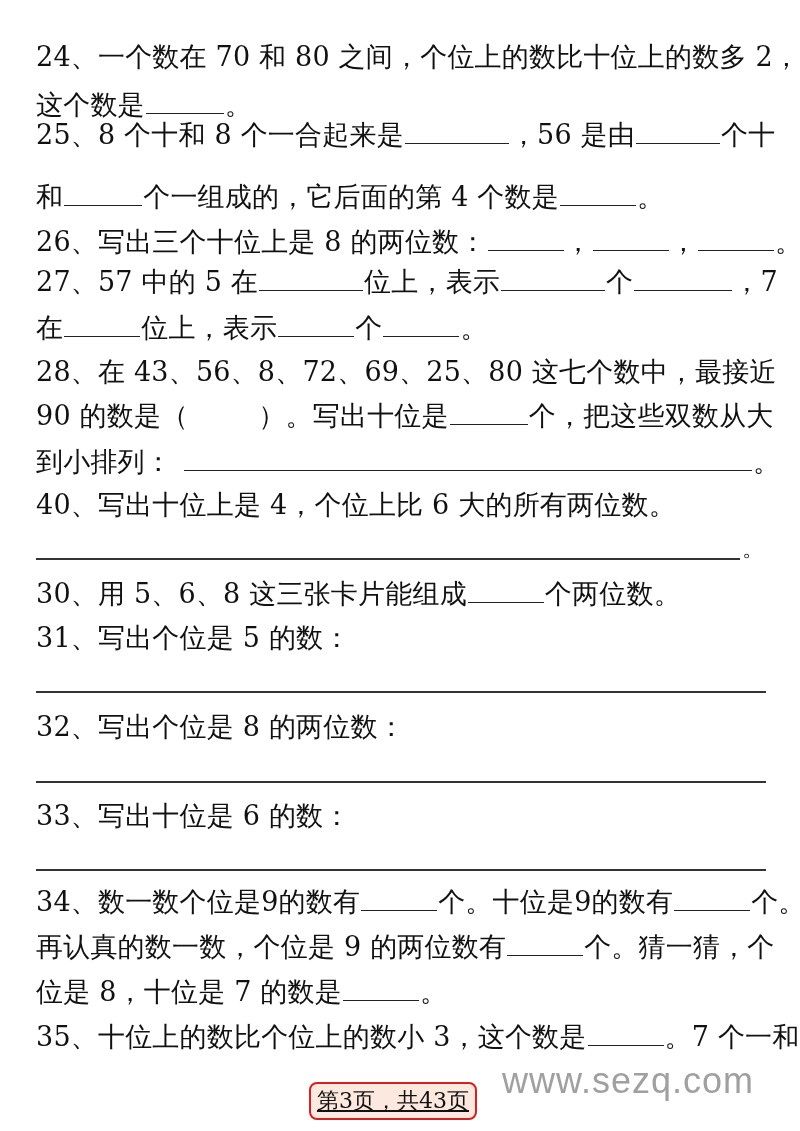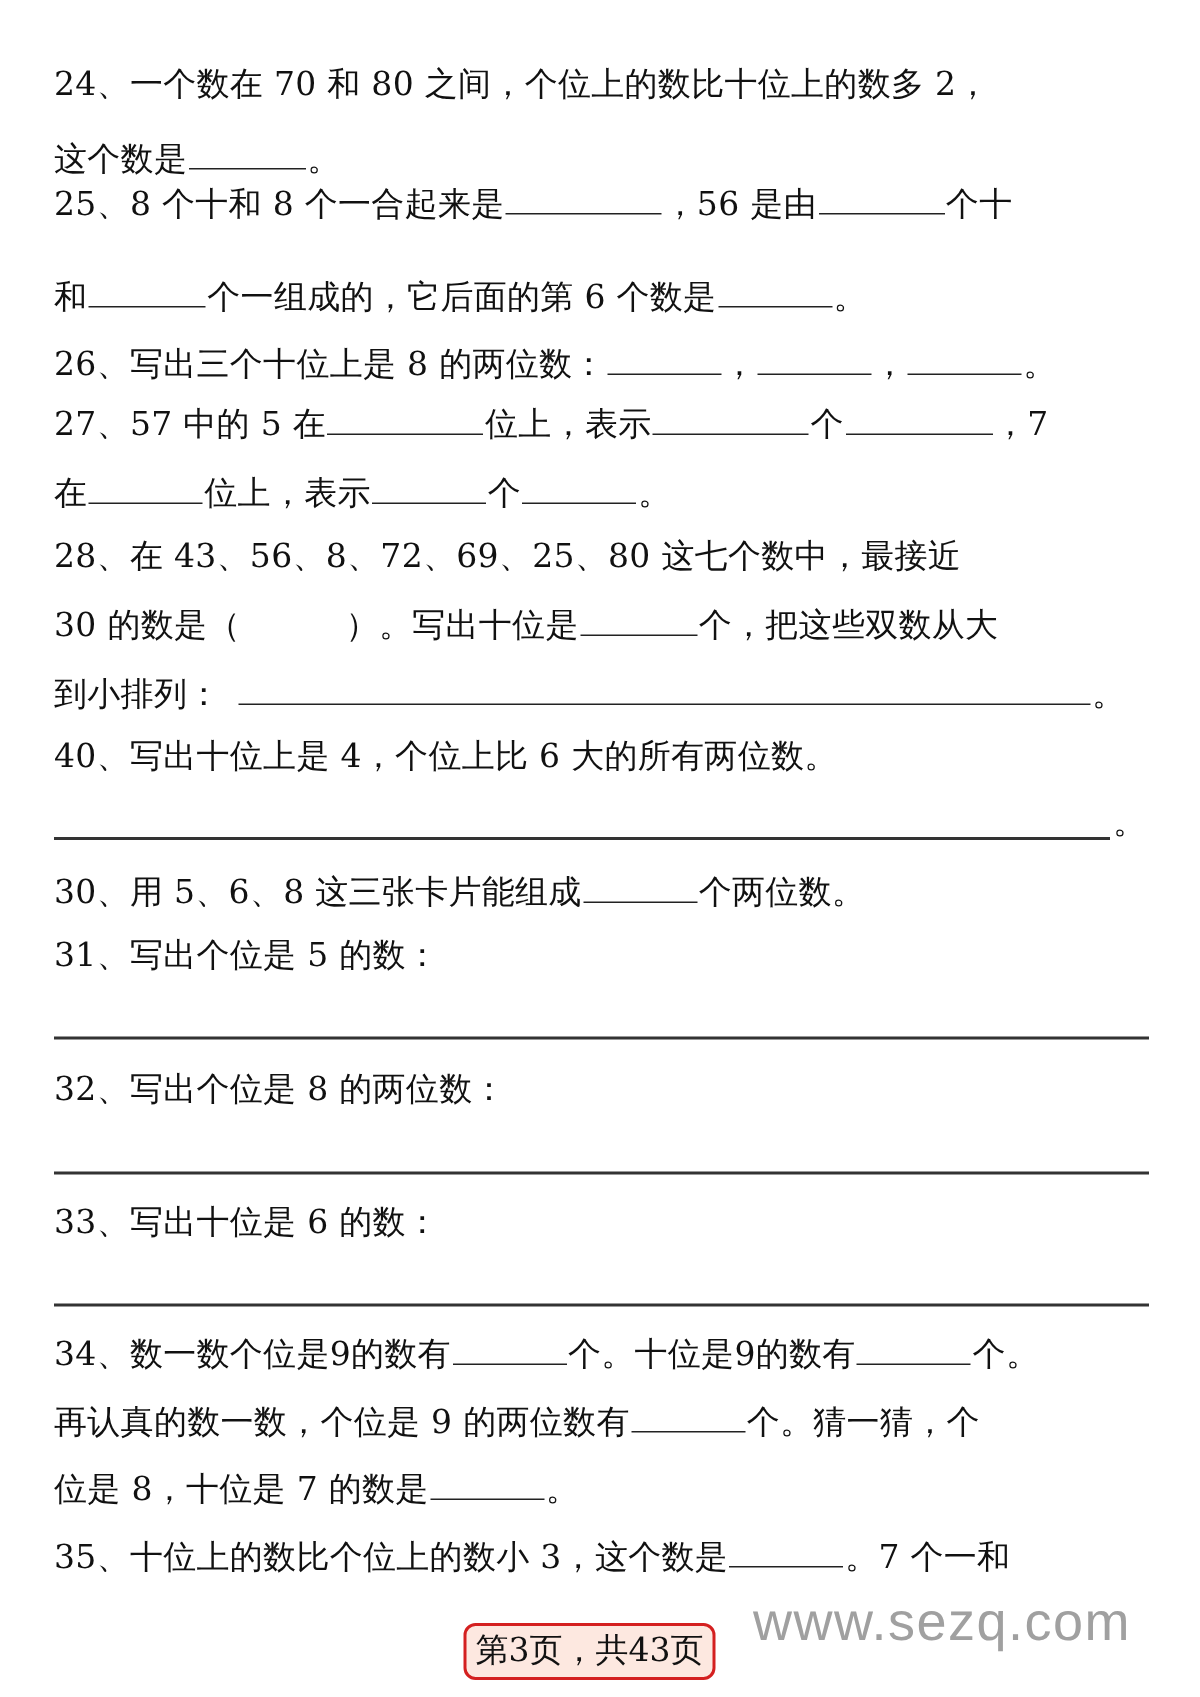--- a/index.html
+++ b/index.html
@@ -1,56 +1,56 @@
 <!DOCTYPE html>
 <html><head>
   <meta charset="utf-8">
   <style>
     html, body { margin: 0; padding: 0; background: #ffffff; }
     body { width: 800px; height: 1131px; position: relative; overflow: hidden;
       font-family: "DejaVu Serif", "Liberation Serif", serif; color: #111; }
-    .line { position: absolute; left: 36px; right: 34px; font-size: 22px; line-height: 30px; white-space: nowrap; letter-spacing: 0.2px; }
+    .line { position: absolute; left: 36px; right: 34px; font-size: 27px; line-height: 30px; white-space: nowrap; letter-spacing: 0.2px; }
     .blank { display: inline-block; border-bottom: 1.6px solid #222; height: 22px; vertical-align: baseline; margin: 0 1px; }
     .rule { position: absolute; left: 36px; height: 0; border-top: 2px solid #333; }
     .dot { position: absolute; font-size: 22px; line-height: 30px; }
     .footer-badge { position: absolute; left: 309px; top: 1082px; padding: 0 6px; height: 34px; line-height: 34px;
-      border: 2px solid #d42020; border-radius: 8px; background: #fde8e0; font-size: 22px; font-family: "DejaVu Serif", serif; color: #111; }
+      border: 2px solid #d42020; border-radius: 8px; background: #fde8e0; font-size: 22px; font-family: "DejaVu Serif", serif; color: #111; text-decoration: underline; }
     .watermark { position: absolute; left: 502px; top: 1060px; font-size: 36px; font-family: "Liberation Sans", "DejaVu Sans", sans-serif; color: #a0a0a0; letter-spacing: 1px; }
   </style>
 </head>
 <body>
 
 <div>
 
   <div class="line" style="top:42px">24、一个数在 70 和 80 之间，个位上的数比十位上的数多 2，</div>
   <div class="line" style="top:90px">
     <span>这个数是</span><span class="blank" style="width:78px"></span><span>。</span>
   </div>
 
   <div class="line" style="top:120px">
     <span>25、8 个十和 8 个一合起来是</span><span class="blank" style="width:104px"></span><span>，56 是由</span><span class="blank" style="width:84px"></span><span>个十</span>
   </div>
   <div class="line" style="top:182px">
-    <span>和</span><span class="blank" style="width:78px"></span><span>个一组成的，它后面的第 6 个数是</span><span class="blank" style="width:76px"></span><span>。</span>
+    <span>和</span><span class="blank" style="width:78px"></span><span>个一组成的，它后面的第 4 个数是</span><span class="blank" style="width:76px"></span><span>。</span>
   </div>
 
   <div class="line" style="top:227px">
     <span>26、写出三个十位上是 8 的两位数：</span><span class="blank" style="width:76px"></span><span>，</span><span class="blank" style="width:76px"></span><span>，</span><span class="blank" style="width:76px"></span><span>。</span>
   </div>
 
   <div class="line" style="top:267px">
     <span>27、57 中的 5 在</span><span class="blank" style="width:104px"></span><span>位上，表示</span><span class="blank" style="width:104px"></span><span>个</span><span class="blank" style="width:98px"></span><span>，7</span>
   </div>
   <div class="line" style="top:313px">
     <span>在</span><span class="blank" style="width:76px"></span><span>位上，表示</span><span class="blank" style="width:76px"></span><span>个</span><span class="blank" style="width:76px"></span><span>。</span>
   </div>
 
   <div class="line" style="top:357px">28、在 43、56、8、72、69、25、80 这七个数中，最接近</div>
   <div class="line" style="top:401px">
-    <span>30 的数是（</span><span style="display:inline-block;width:70px"></span><span>）。写出十位是</span><span class="blank" style="width:78px"></span><span>个，把这些双数从大</span>
+    <span>90 的数是（</span><span style="display:inline-block;width:70px"></span><span>）。写出十位是</span><span class="blank" style="width:78px"></span><span>个，把这些双数从大</span>
   </div>
   <div class="line" style="top:447px">
     <span>到小排列：</span><span class="blank" style="width:568px;margin-left:12px"></span><span>。</span>
   </div>
 
   <div class="line" style="top:490px">40、写出十位上是 4，个位上比 6 大的所有两位数。</div>
   <div class="rule" style="top:558px;width:704px"></div>
   <div class="dot" style="left:742px;top:534px">。</div>
 
   <div class="line" style="top:579px">

